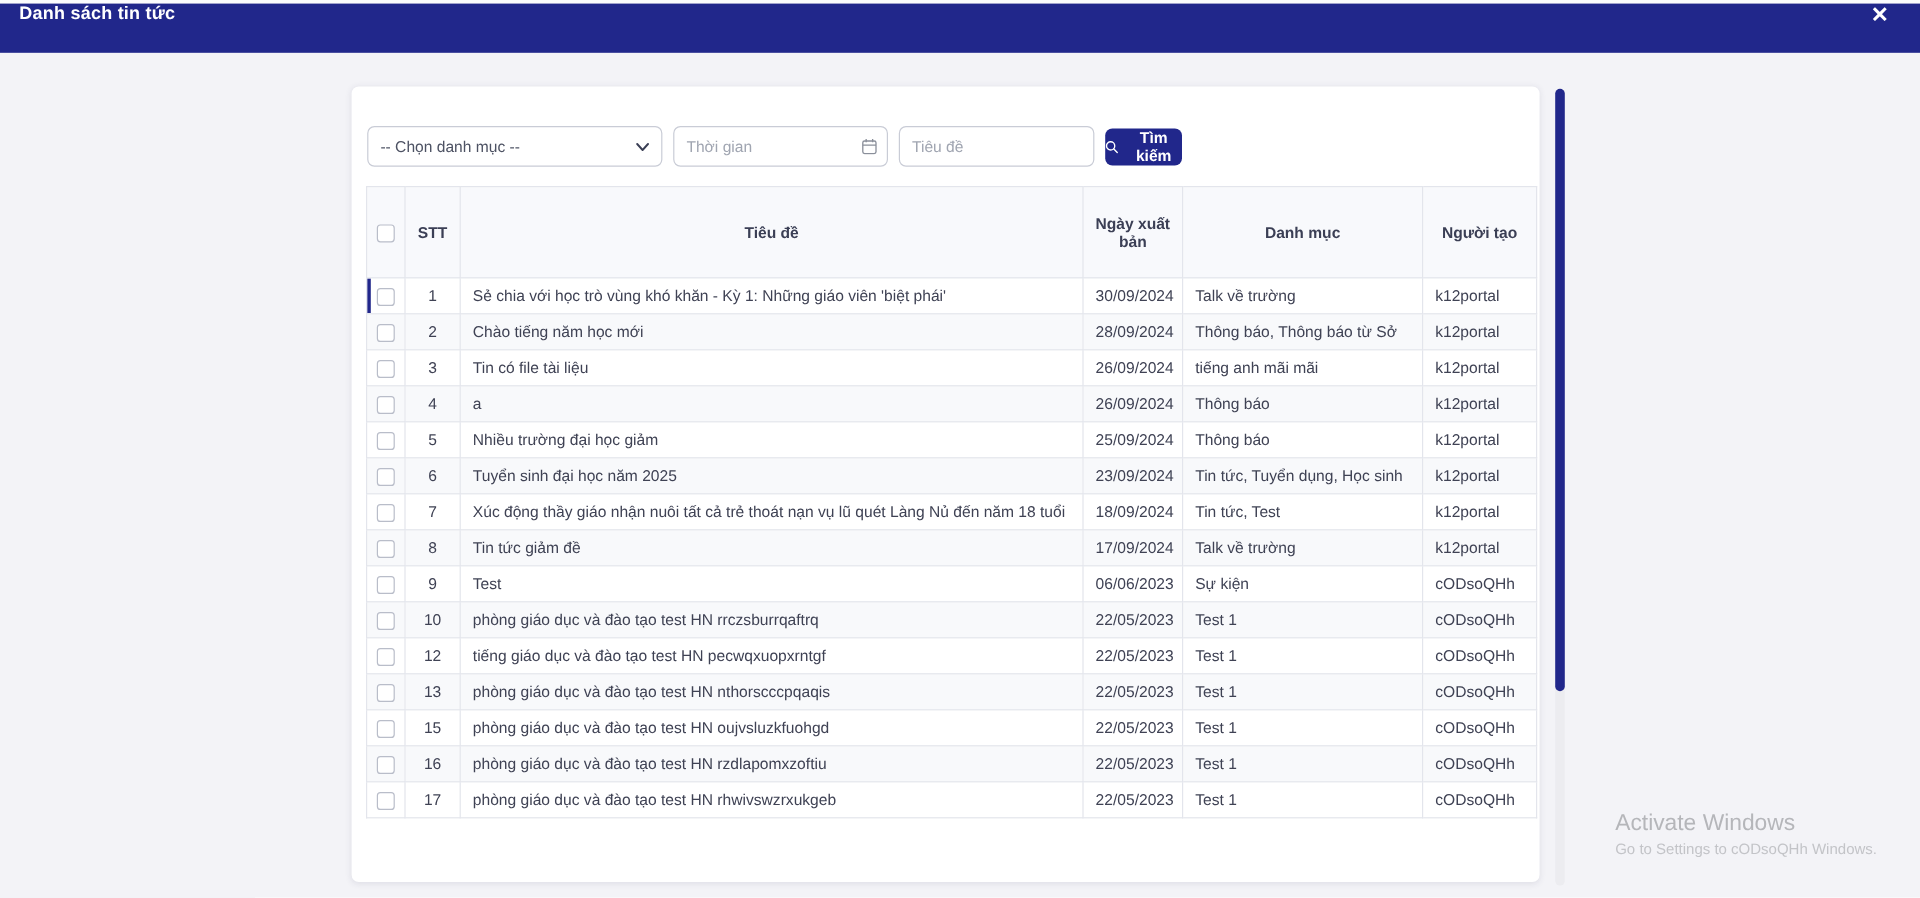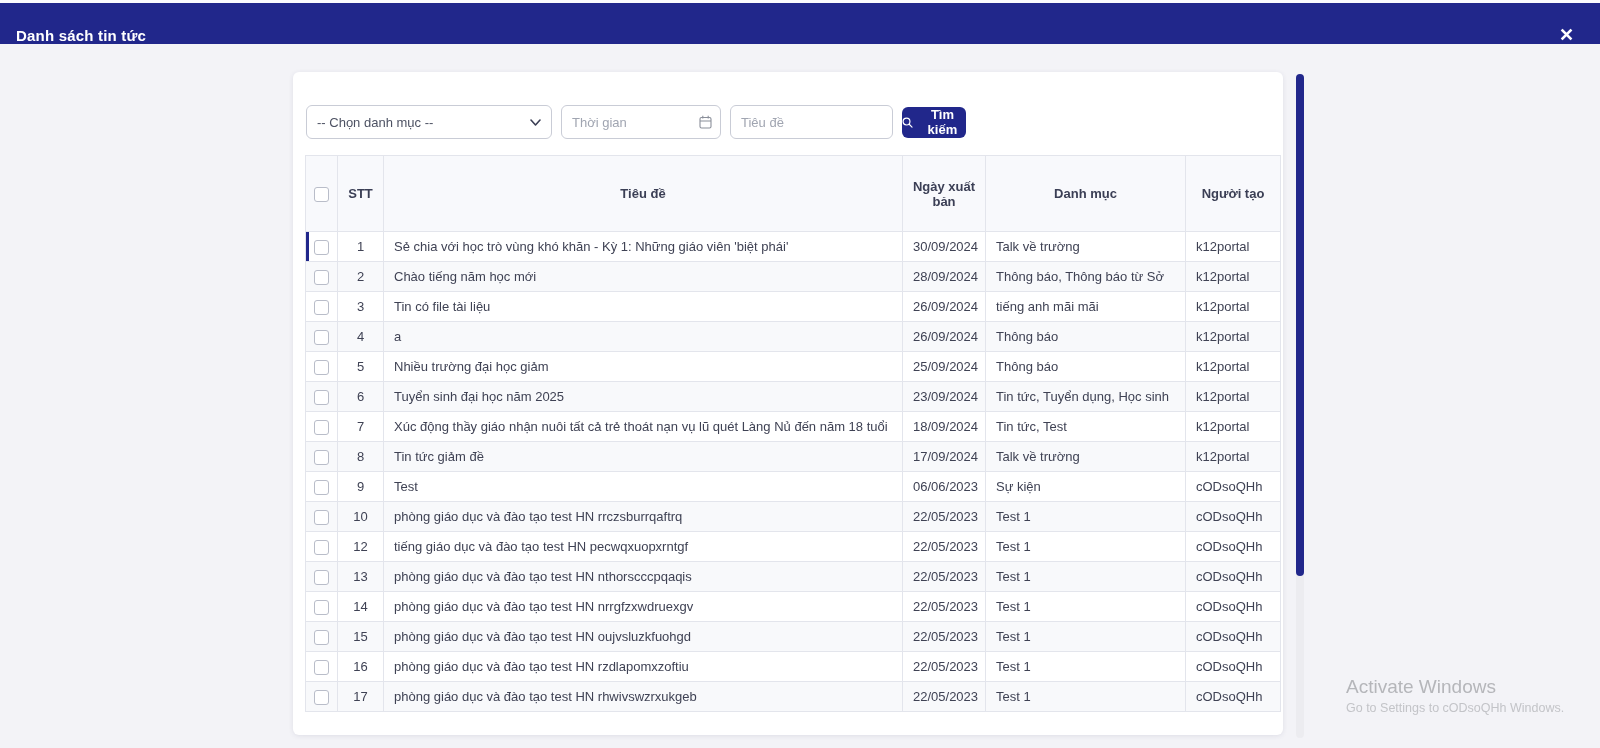--- a/index.html
+++ b/index.html
@@ -10,21 +10,21 @@
     position:relative;
     color:#3f4254;
   }
   
   .top-sliver { position:absolute; top:0; left:0; width:1600px; height:3px; background:#fbfbfd; }
 
   
   .topbar {
     position:absolute; top:3px; left:0; width:1600px; height:41px;
     background:#21278b;
-    display:flex; align-items:flex-end; justify-content:space-between;
+    display:flex; align-items:flex-start; justify-content:space-between;
     padding:0 26px 0 16px;
   }
   .topbar-title { color:#ffffff; font-size:15px; font-weight:bold; letter-spacing:.2px; }
   .close {
     color:#ffffff; font-size:18px; font-weight:bold; cursor:pointer; line-height:1;
   }
 
   
   .card {
     position:absolute; left:293px; top:72px; width:990px; height:663px;
@@ -38,21 +38,21 @@
     display:flex; align-items:center; gap:9px;
     padding:33px 0 0 13px;
   }
   .control {
     height:31px; border:1px solid #c9ccd6; border-radius:6px;
     background:#fff; font-size:13px; display:flex; align-items:center;
     padding:16px 10px;
   }
   .select { width:246px; justify-content:space-between; color:#4d5263; cursor:pointer; }
   .select .chev { flex:0 0 auto; margin-left:6px; }
-  .date-wrap { width:160px; padding-right:8px; }
+  .date-wrap { width:179px; padding-right:8px; }
   .date-wrap input {
     border:none; outline:none; flex:1 1 auto; min-width:0;
     font-size:13px; font-family:inherit; color:#4d5263; background:transparent;
   }
   .date-wrap input::placeholder { color:#a0a5b1; }
   .cal-icon { flex:0 0 auto; }
   .title-input { width:163px; outline:none; color:#4d5263; font-family:inherit; }
   .title-input::placeholder { color:#a0a5b1; }
   .search-btn {
     width:64px; height:31px; border:none; border-radius:6px;
@@ -250,28 +250,20 @@
         <tr>
     <td class="c-check"><input type="checkbox" style=""></td>
     <td class="c-stt">13</td>
     <td>phòng giáo dục và đào tạo test HN nthorscccpqaqis</td>
     <td>22/05/2023</td>
     <td>Test 1</td>
     <td>cODsoQHh</td>
   </tr>
         <tr>
     <td class="c-check"><input type="checkbox" style=""></td>
-    <td class="c-stt">14</td>
-    <td>phòng giáo dục và đào tạo test HN nrrgfzxwdruexgv</td>
-    <td>22/05/2023</td>
-    <td>Test 1</td>
-    <td>cODsoQHh</td>
-  </tr>
-        <tr>
-    <td class="c-check"><input type="checkbox" style=""></td>
     <td class="c-stt">15</td>
     <td>phòng giáo dục và đào tạo test HN oujvsluzkfuohgd</td>
     <td>22/05/2023</td>
     <td>Test 1</td>
     <td>cODsoQHh</td>
   </tr>
         <tr>
     <td class="c-check"><input type="checkbox" style=""></td>
     <td class="c-stt">16</td>
     <td>phòng giáo dục và đào tạo test HN rzdlapomxzoftiu</td>

